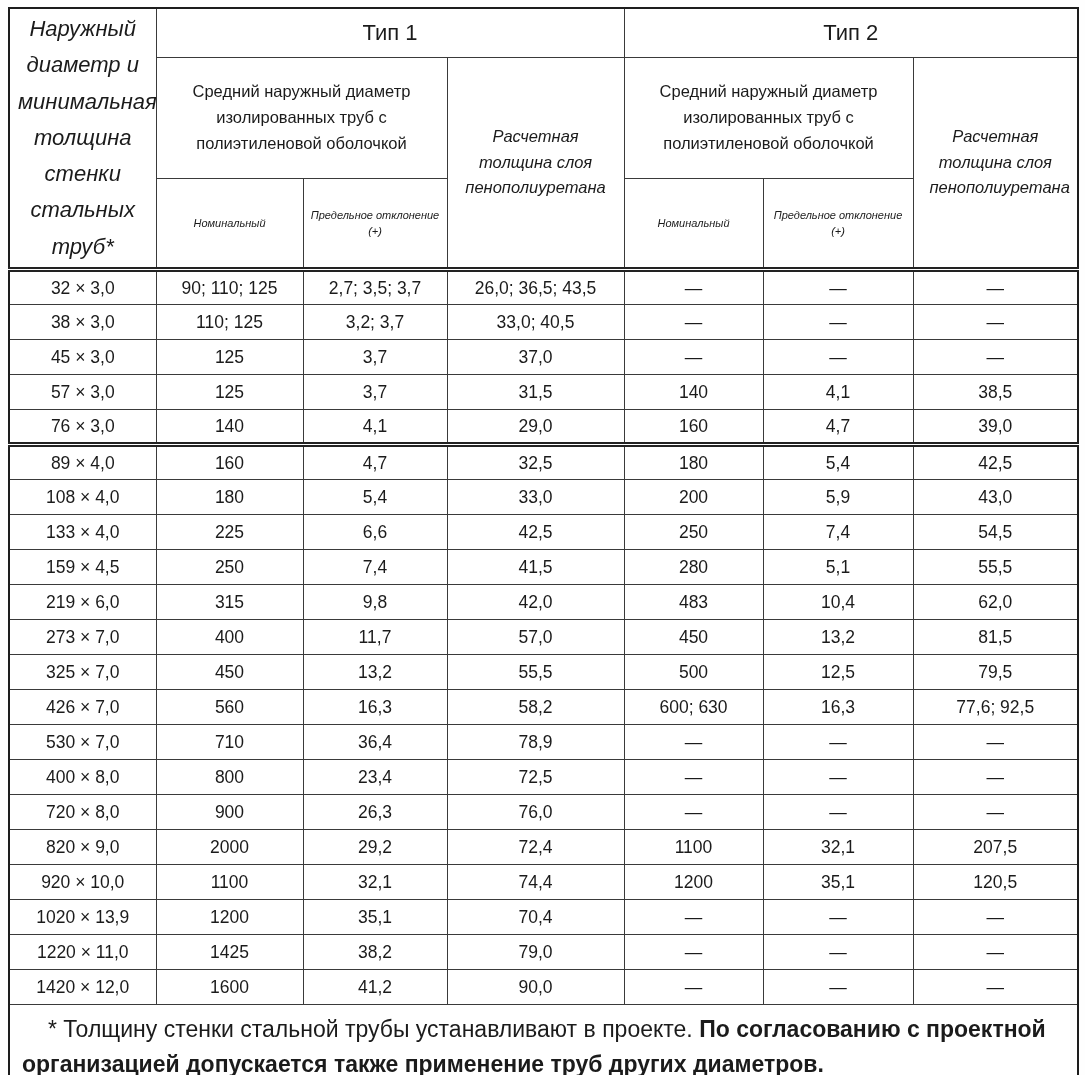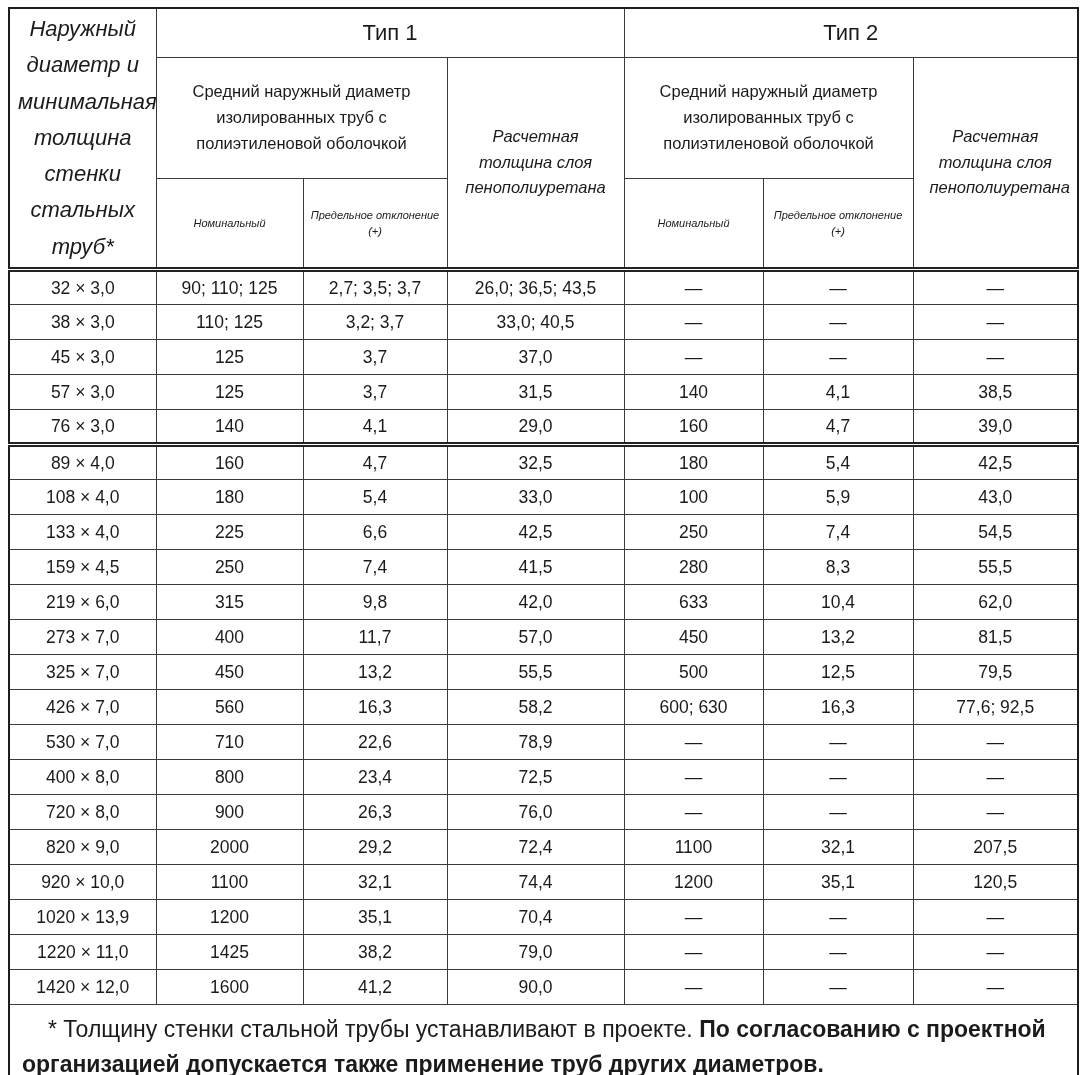--- a/index.html
+++ b/index.html
@@ -148,48 +148,48 @@
           <td>32,5</td>
           <td>180</td>
           <td>5,4</td>
           <td>42,5</td>
         </tr>
         <tr>
           <td>108 × 4,0</td>
           <td>180</td>
           <td>5,4</td>
           <td>33,0</td>
-          <td>100</td>
+          <td>200</td>
           <td>5,9</td>
           <td>43,0</td>
         </tr>
         <tr>
           <td>133 × 4,0</td>
           <td>225</td>
           <td>6,6</td>
           <td>42,5</td>
           <td>250</td>
           <td>7,4</td>
           <td>54,5</td>
         </tr>
         <tr>
           <td>159 × 4,5</td>
           <td>250</td>
           <td>7,4</td>
           <td>41,5</td>
           <td>280</td>
-          <td>8,3</td>
+          <td>5,1</td>
           <td>55,5</td>
         </tr>
         <tr>
           <td>219 × 6,0</td>
           <td>315</td>
           <td>9,8</td>
           <td>42,0</td>
-          <td>633</td>
+          <td>483</td>
           <td>10,4</td>
           <td>62,0</td>
         </tr>
         <tr>
           <td>273 × 7,0</td>
           <td>400</td>
           <td>11,7</td>
           <td>57,0</td>
           <td>450</td>
           <td>13,2</td>
@@ -209,21 +209,21 @@
           <td>560</td>
           <td>16,3</td>
           <td>58,2</td>
           <td>600; 630</td>
           <td>16,3</td>
           <td>77,6; 92,5</td>
         </tr>
         <tr>
           <td>530 × 7,0</td>
           <td>710</td>
-          <td>22,6</td>
+          <td>36,4</td>
           <td>78,9</td>
           <td>—</td>
           <td>—</td>
           <td>—</td>
         </tr>
         <tr>
           <td>400 × 8,0</td>
           <td>800</td>
           <td>23,4</td>
           <td>72,5</td>

